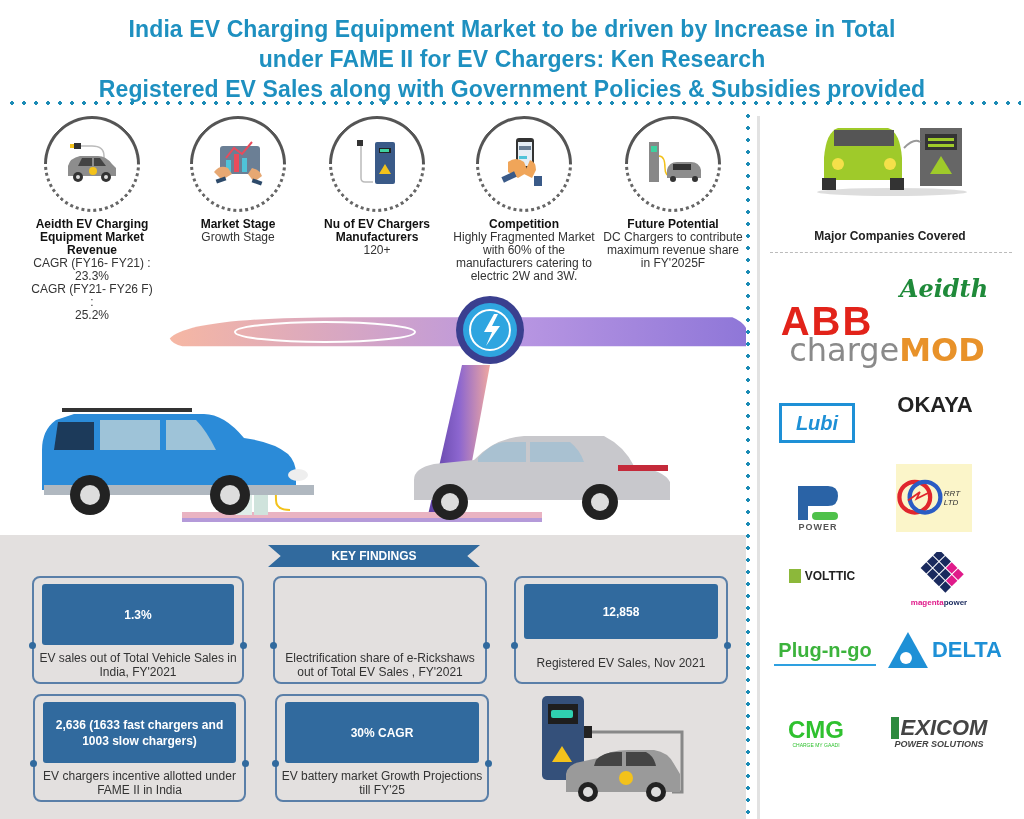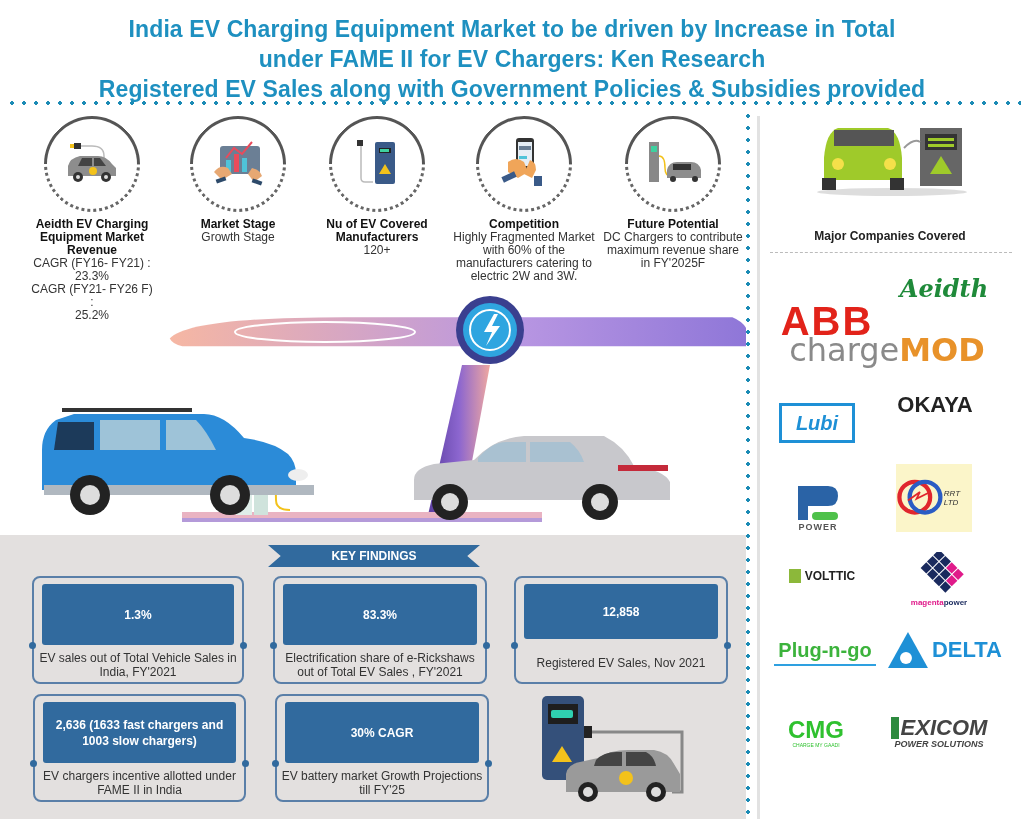--- a/index.html
+++ b/index.html
@@ -103,21 +103,21 @@
       <div class="dotarc"></div>
     <svg class="ico" viewBox="0 0 60 50">
       <path d="M14 6 v34 q0 4 4 4 h8" stroke="#bbb" stroke-width="1.5" fill="none"></path>
       <rect x="10" y="2" width="6" height="6" fill="#333"></rect>
       <rect x="28" y="4" width="20" height="42" rx="2" fill="#3a5a88"></rect>
       <rect x="32" y="10" width="12" height="5" fill="#222"></rect>
       <rect x="33" y="11" width="9" height="3" fill="#3fd1a0"></rect>
       <polygon points="38,26 44,36 32,36" fill="#f3c21b"></polygon>
     </svg>
   </div>
-  <div class="head">Nu of EV Covered Manufacturers</div>
+  <div class="head">Nu of EV Chargers Manufacturers</div>
   <div class="val">120+</div>
 </div>
 
 <div class="stat" style="left:450px;width:148px;">
   <div class="circle">
     <div class="arc"></div>
       <div class="dotarc"></div>
     <svg class="ico" viewBox="0 0 60 50">
       <rect x="22" y="0" width="18" height="34" rx="3" fill="#333"></rect>
       <rect x="24" y="4" width="14" height="24" fill="#e6eef5"></rect>
@@ -216,21 +216,20 @@
   <div class="txt">KEY FINDINGS</div>
 </div>
 
 <div class="card" style="left:32px;top:576px;width:212px;height:108px;">
   <div class="val-box" style="height:61px;">1.3%</div>
   <div class="desc" style="top:73px;">EV sales out of Total Vehicle Sales in India, FY'2021</div>
   <span class="pin" style="left:-5px;top:64px;"></span>
     <span class="pin" style="right:-5px;top:64px;"></span>
 </div>
 <div class="card" style="left:273px;top:576px;width:214px;height:108px;">
-  <div class="val-box" style="height:61px;">83.3%</div>
   <div class="desc" style="top:73px;">Electrification share of e-Rickshaws out of Total EV Sales , FY'2021</div>
   <span class="pin" style="left:-5px;top:64px;"></span>
     <span class="pin" style="right:-5px;top:64px;"></span>
 </div>
 <div class="card" style="left:514px;top:576px;width:214px;height:108px;">
   <div class="val-box" style="height:55px;">12,858</div>
   <div class="desc" style="top:78px;">Registered EV Sales, Nov 2021</div>
   <span class="pin" style="left:-5px;top:64px;"></span>
     <span class="pin" style="right:-5px;top:64px;"></span>
 </div>

